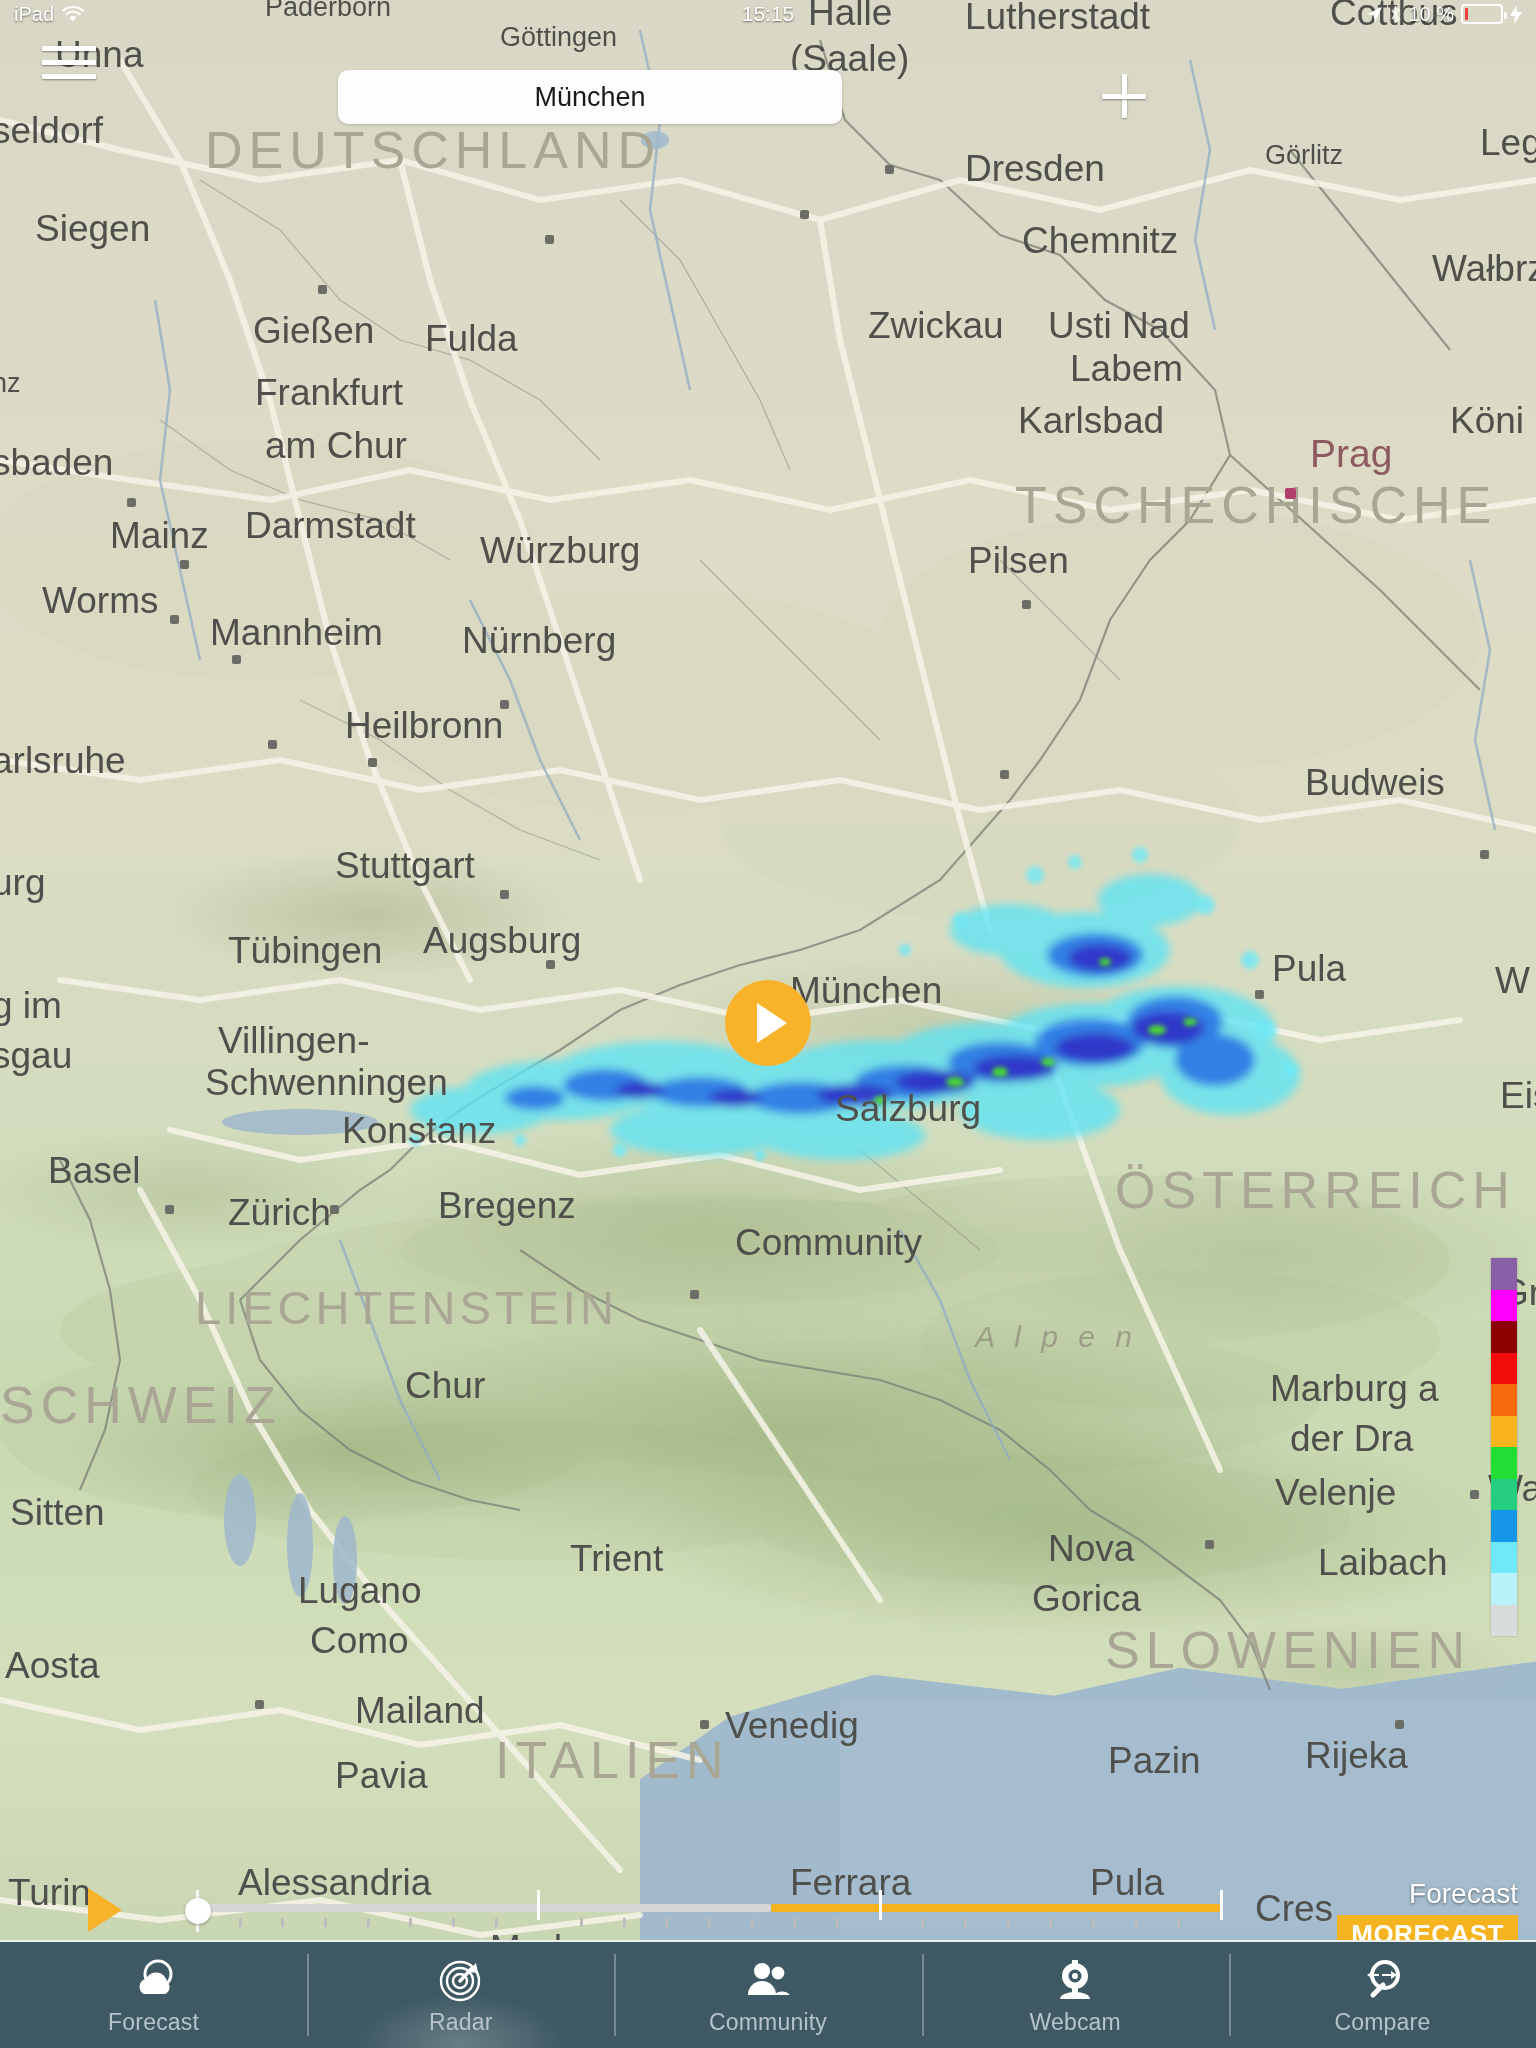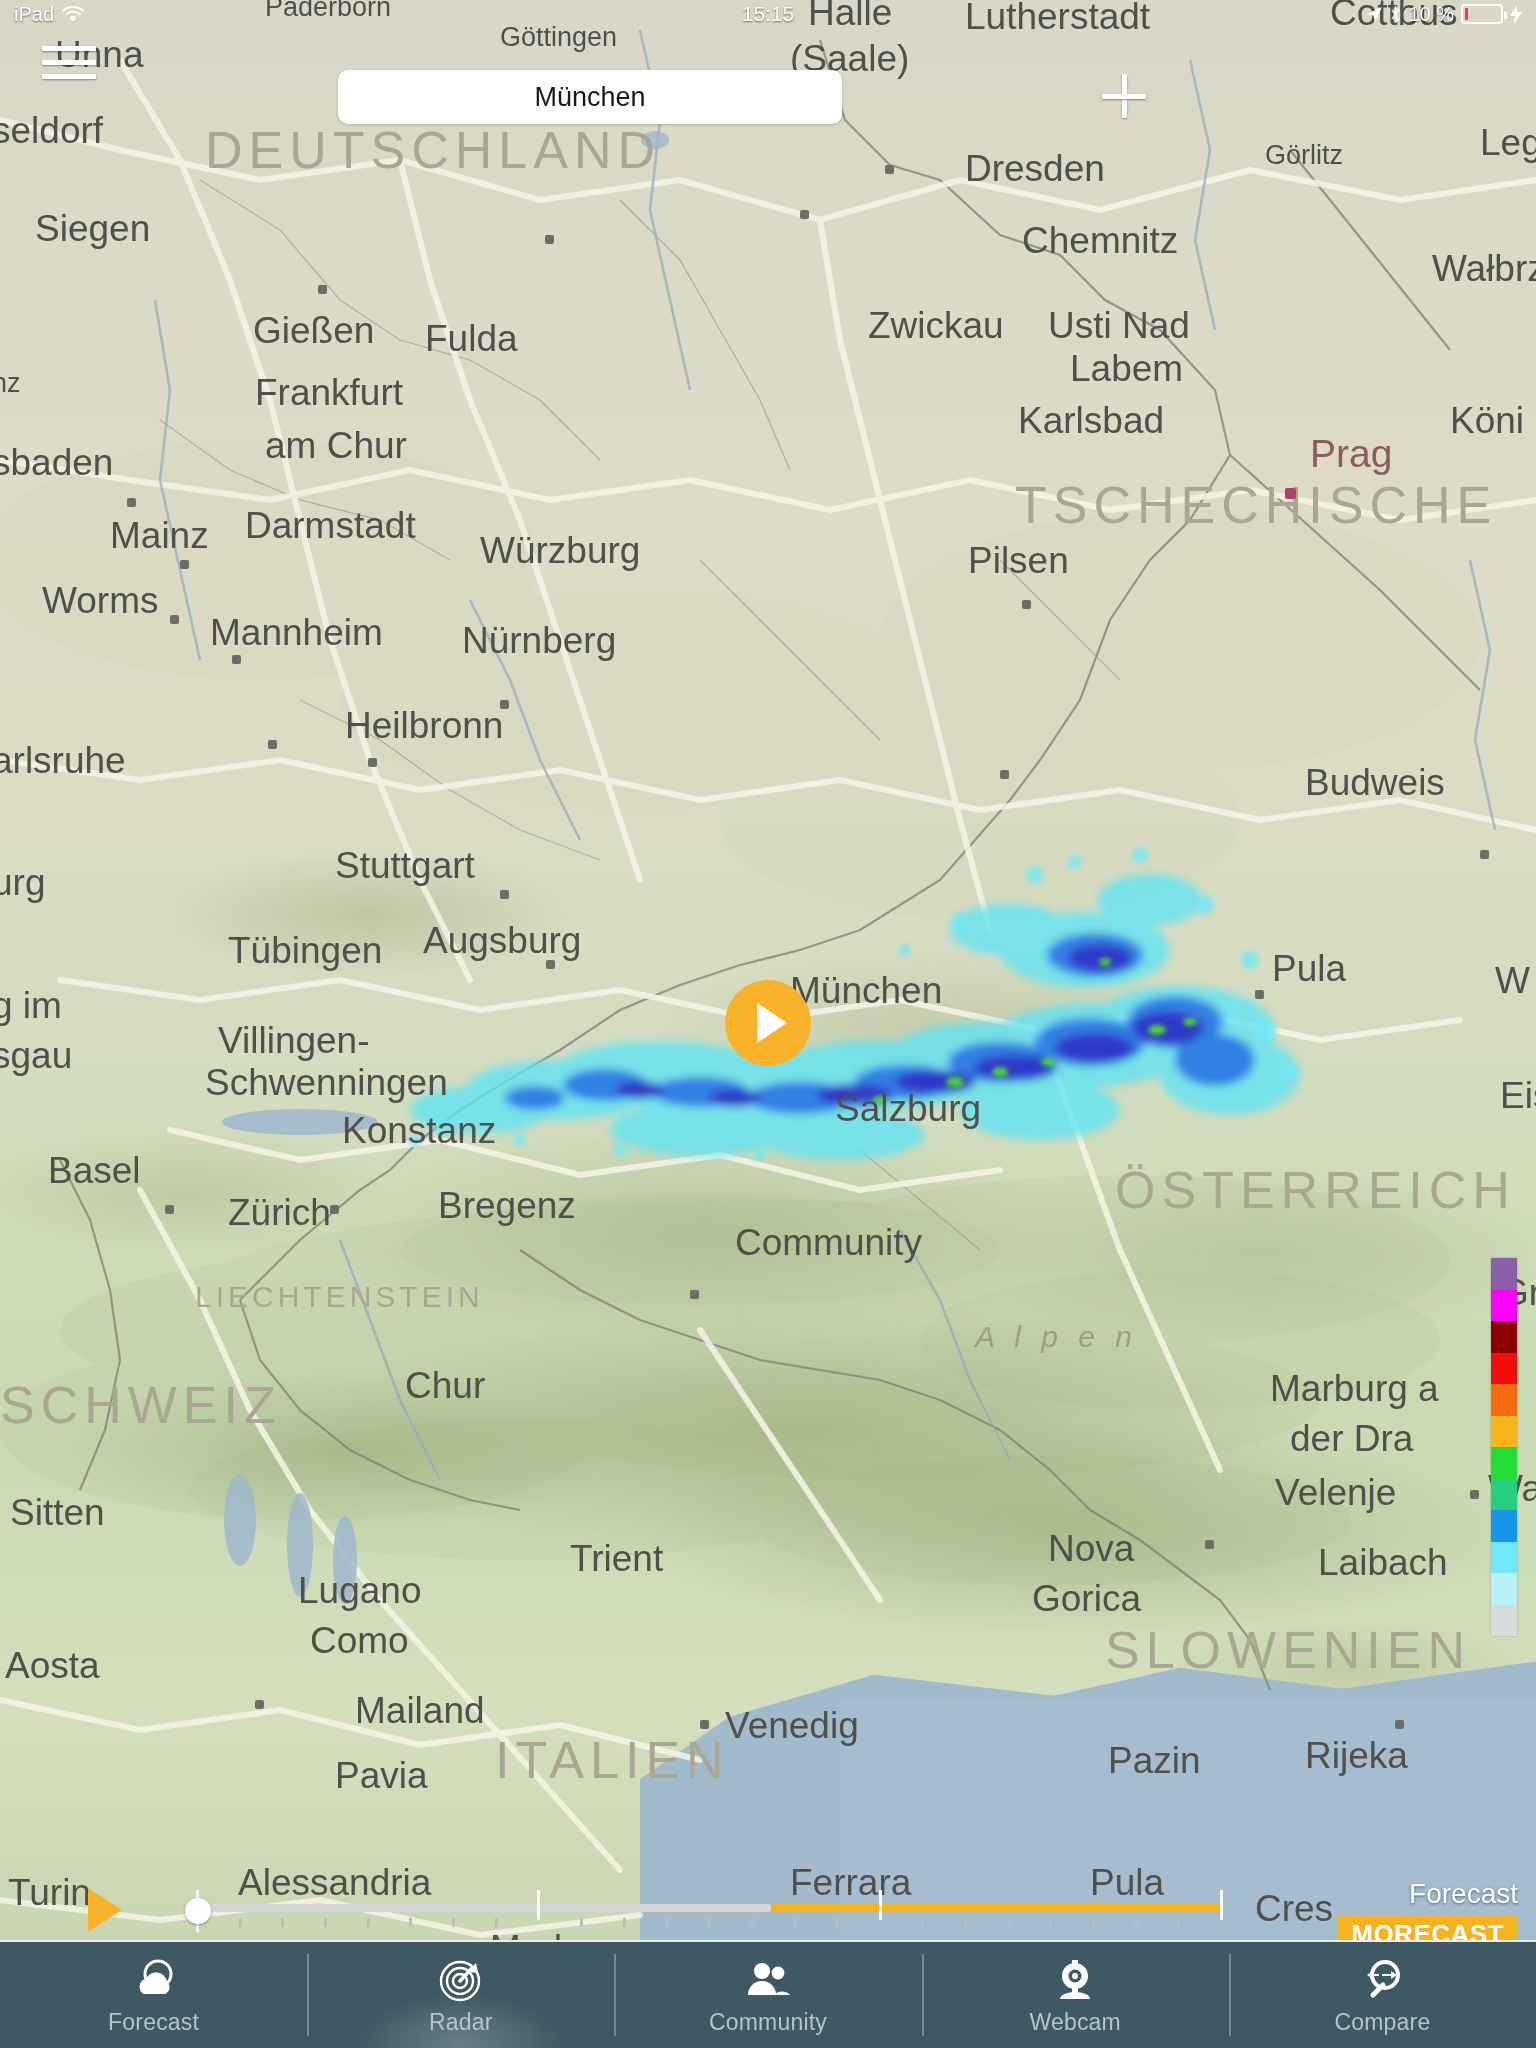--- a/index.html
+++ b/index.html
@@ -60,21 +60,21 @@
     background:#a8bfd2; opacity:.5;
   }
 
   
   .lbl { position:absolute; white-space:nowrap; pointer-events:none;
          font-family:"Liberation Sans", sans-serif; }
   .lbl.city   { color:#4f4f4b; font-size:31px; }
   .lbl.city.sm{ font-size:27px; }
   .lbl.city.lg{ font-size:37px; }
   .lbl.capital{ color:#8c5a5f; font-size:39px; }
-  .lbl.country{ color:#a9a694; font-size:30px; letter-spacing:4px; }
+  .lbl.country{ color:#a9a694; font-size:47px; letter-spacing:4px; }
   .lbl.country.big { font-size:52px; letter-spacing:6px; }
   .lbl.region { color:#9e9d88; font-size:30px; font-style:italic; letter-spacing:6px; }
   .dot { position:absolute; width:9px; height:9px; background:#6d6d68; border-radius:2px; }
   .dot.cap { background:#b1416b; width:11px; height:11px; }
 
   
   #radar { position:absolute; left:0; top:0; width:1536px; height:1988px; }
 
   
   #legend {

